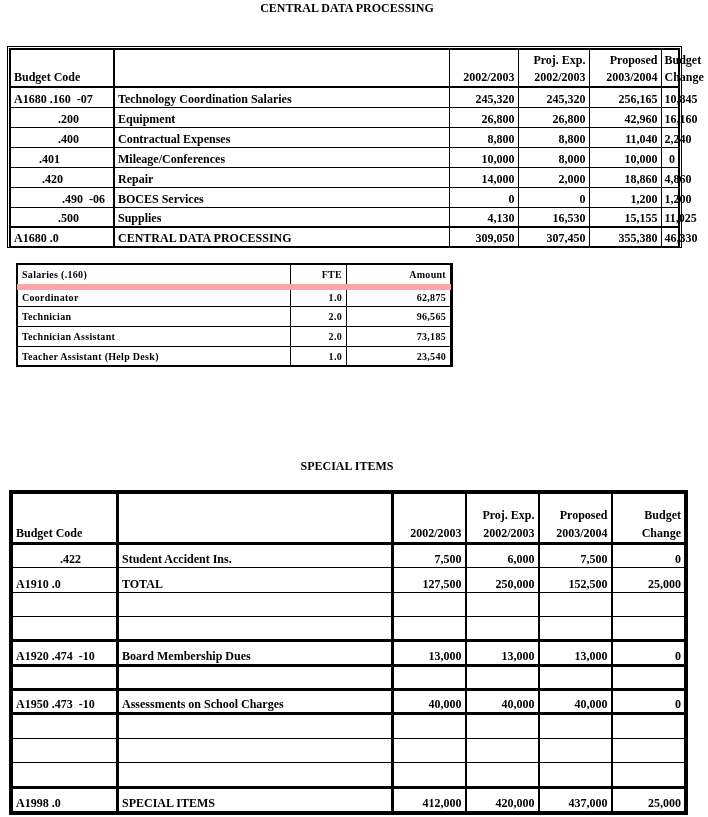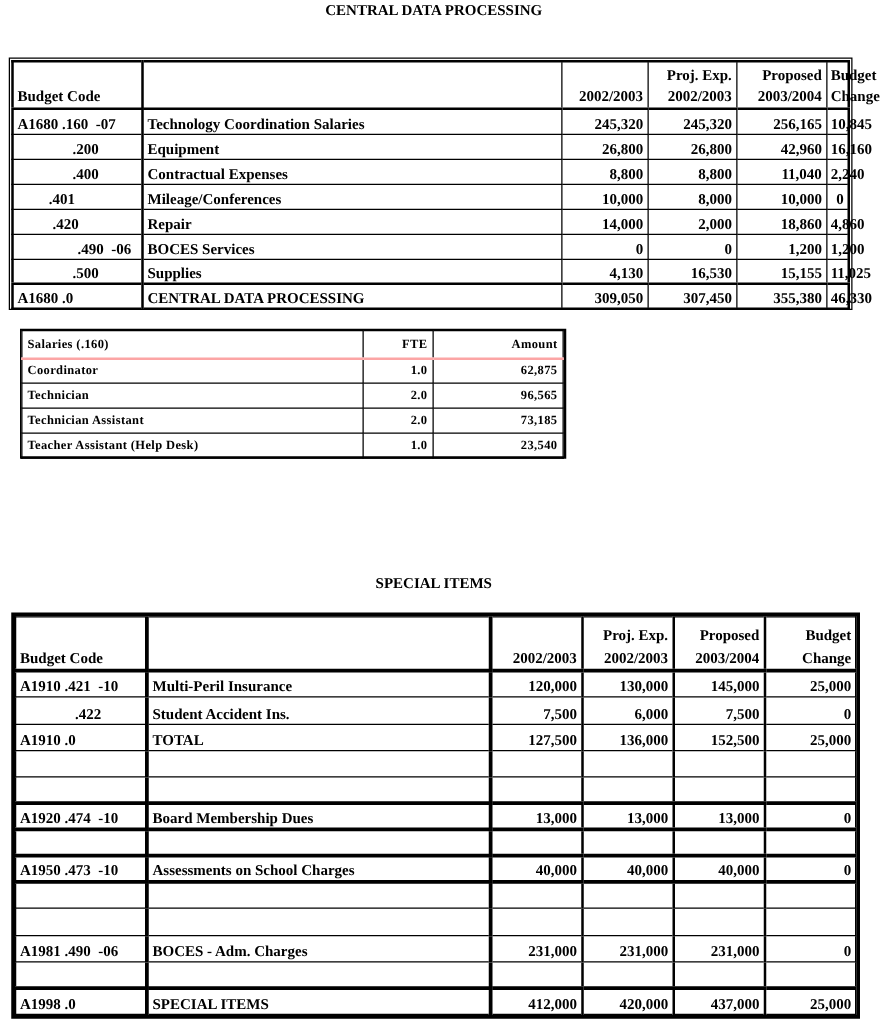--- a/index.html
+++ b/index.html
@@ -24,21 +24,21 @@
   .t1 tr.total td { border-top: 2px solid #000; }
   .t1 td.code { border-right: 2px solid #000; }
   .num { text-align: right; }
   .ctr { text-align: right; }
   
   .salwrap {
     position: absolute; left: 16px; top: 263px; width: 437px; height: 104px;
     border: 1px solid #000; border-right: 2px solid #000; border-bottom: 2px solid #000;
   }
   .sal td { border: 1px solid #000; font-size: 10px; padding: 0 4px; height: 20px; white-space: nowrap; letter-spacing: 0.3px; }
-  .sal tr.hdr td { border-bottom: 2px solid #fca5a5; height: 22px; }
+  .sal tr.hdr td { border-bottom: 6px solid #fca5a5; height: 22px; }
   
   .t2wrap {
     position: absolute; left: 9px; top: 490px; width: 679px; height: 325px;
     border: 3px solid #000;
   }
   .t2 { height: 100%; }
   .t2 td { border: 1px solid #000; padding: 0 3px; font-size: 12px; height: 20px; white-space: nowrap; vertical-align: bottom; }
   .t2 tr.hdr td { height: 41px; border-bottom: 3px solid #000; line-height: 18px; }
   .t2 td.code { border-right: 3px solid #000; }
   .t2 td.c2 { border-right: 3px solid #000; }
@@ -209,40 +209,32 @@
     <td class="ctr c5">
             <div>Proposed</div>
             <div>2003/2004</div>
           </td>
     <td class="ctr">
             <div>Budget</div>
             <div>Change</div>
           </td>
   </tr>
   <tr>
-    <td class="code" style="white-space:pre">A1910 .421  -10</td>
-    <td class="c2">Multi-Peril Insurance</td>
-    <td class="num c3">120,000</td>
-    <td class="num c4">130,000</td>
-    <td class="num c5">145,000</td>
-    <td class="num">25,000</td>
-  </tr>
-  <tr>
     <td class="code" style="padding-left:47px">.422</td>
     <td class="c2">Student Accident Ins.</td>
     <td class="num c3">7,500</td>
     <td class="num c4">6,000</td>
     <td class="num c5">7,500</td>
     <td class="num">0</td>
   </tr>
   <tr>
     <td class="code">A1910 .0</td>
     <td class="c2">TOTAL</td>
     <td class="num c3">127,500</td>
-    <td class="num c4">136,000</td>
+    <td class="num c4">250,000</td>
     <td class="num c5">152,500</td>
     <td class="num">25,000</td>
   </tr>
   <tr>
     <td class="code"></td>
     <td class="c2"></td>
     <td class="num c3"></td>
     <td class="num c4"></td>
     <td class="num c5"></td>
     <td class="num"></td>
@@ -287,28 +279,20 @@
     <td class="num c5"></td>
     <td class="num"></td>
   </tr>
   <tr>
     <td class="code"></td>
     <td class="c2"></td>
     <td class="num c3"></td>
     <td class="num c4"></td>
     <td class="num c5"></td>
     <td class="num"></td>
-  </tr>
-  <tr>
-    <td class="code" style="white-space:pre">A1981 .490  -06</td>
-    <td class="c2">BOCES - Adm. Charges</td>
-    <td class="num c3">231,000</td>
-    <td class="num c4">231,000</td>
-    <td class="num c5">231,000</td>
-    <td class="num">0</td>
   </tr>
   <tr class="thick">
     <td class="code"></td>
     <td class="c2"></td>
     <td class="num c3"></td>
     <td class="num c4"></td>
     <td class="num c5"></td>
     <td class="num"></td>
   </tr>
   <tr>

